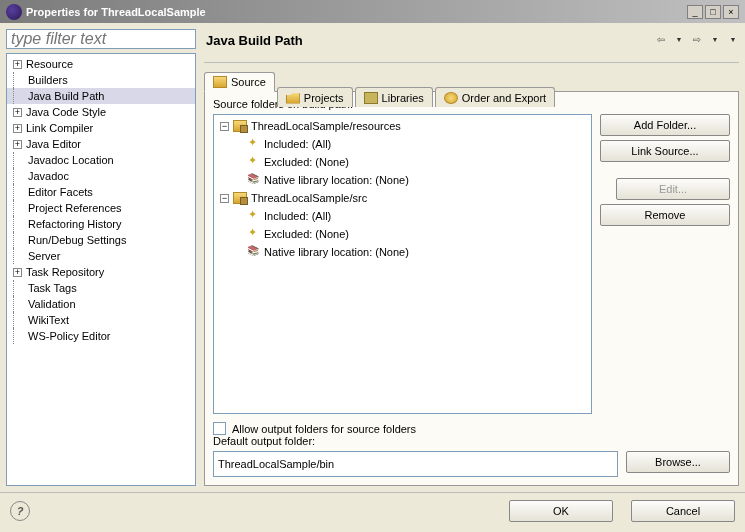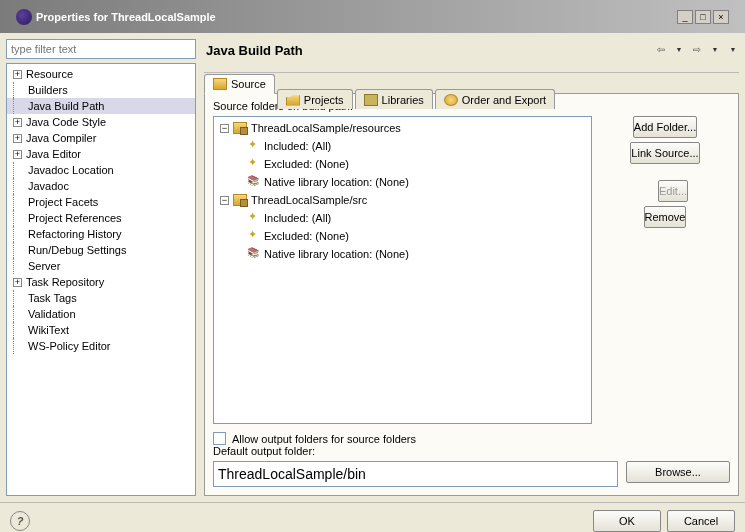--- a/index.html
+++ b/index.html
@@ -7,26 +7,26 @@
     margin: 0;
     font-family: "Tahoma", "Microsoft Sans Serif", sans-serif;
     font-size: 11px;
     background: #ece9d8;
     color: #000;
     width: 745px;
     height: 532px;
     overflow: hidden;
   }
   .titlebar {
-    height: 33px;
+    height: 23px;
     background: linear-gradient(to right, #7b7b7b, #c0c0c0);
     color: #fff;
     display: flex;
     align-items: center;
-    padding: 0 16px;
+    padding: 0 6px;
   }
   .titlebar-icon {
     width: 16px; height: 16px;
     margin-right: 4px;
     background: radial-gradient(circle at 6px 6px, #5a3fa0, #2a1a55);
     border-radius: 50%;
   }
   .titlebar-text { font-weight: bold; flex: 1; }
   .titlebar-btns { display: flex; gap: 2px; }
   .titlebar-btn {
@@ -46,22 +46,23 @@
     width: 190px;
     display: flex;
     flex-direction: column;
   }
   .filter-input {
     width: 100%;
     height: 20px;
     border: 1px solid #7f9db9;
     background: #fff;
     color: #888;
+    font-style: italic;
     padding: 0 4px;
-    font-size: 11px;
+    font-size: 16px;
   }
   .nav-tree {
     flex: 1;
     background: #fff;
     border: 1px solid #7f9db9;
     margin-top: 4px;
     padding: 2px 0;
     overflow: auto;
   }
   .nav-item {
@@ -105,20 +106,21 @@
     position: absolute;
     right: 0; top: 4px;
     display: flex; gap: 6px;
   }
   .hn-btn { width: 12px; height: 12px; display:flex;align-items:center;justify-content:center; }
   .hn-arrow { font-size: 10px; color: #555; }
   .hn-dd { font-size: 7px; color: #333; }
 
   .tabbar {
     display: flex;
+    margin-top: 8px;
     border-bottom: 1px solid #999;
   }
   .tab {
     display: flex;
     align-items: center;
     gap: 4px;
     padding: 3px 8px;
     border: 1px solid #999;
     border-bottom: none;
     margin-right: 2px;
@@ -164,56 +166,56 @@
   }
   .indent-line { width:14px; display:inline-block; }
   .pkg-icon { width:14px;height:12px; background:linear-gradient(#f5d97a,#d9a52e); border:1px solid #b5882a;margin-right:4px;position:relative;}
   .pkg-icon::after{content:"";position:absolute;right:-2px;bottom:-2px;width:6px;height:6px;background:#b58e40;border:1px solid #7a5e20;}
   .attr-icon { width:12px;height:12px;margin-right:4px;display:inline-block;position:relative;}
   .attr-incl::before{content:"✦";color:#c9a52a;font-size:11px;position:absolute;top:-2px;}
   .attr-excl::before{content:"✦";color:#c9a52a;font-size:11px;position:absolute;top:-2px;}
   .attr-native::before{content:"📚";font-size:10px;position:absolute;top:-1px;left:-1px;filter:sepia(60%) hue-rotate(-20deg);}
   .src-text { white-space: nowrap; }
 
-  .side-btns { display:flex; flex-direction:column; gap:4px; width:130px;align-items:center; }
+  .side-btns { display:flex; flex-direction:column; gap:4px; width:130px; }
   .btn {
     height: 22px;
     border: 1px solid #888;
     background: linear-gradient(#fcfcfa,#e5e2d6);
     font-size: 11px;
     cursor: default;
     display:flex;align-items:center;justify-content:center;
     border-radius:2px;
   }
   .btn.disabled { color:#999;margin-left:16px; }
 
   .allow-row { display:flex; align-items:center; gap:6px; margin-top:8px; }
   .checkbox { width:13px;height:13px;border:1px solid #7f9db9;background:#fff; }
   .out-label { margin-top:0; }
   .out-row { display:flex; gap:8px; margin-top:4px; }
   .out-input {
     flex:1; height:20px; border:1px solid #7f9db9; background:#fff;
-    font-size:14px; padding:12px 4px;
+    font-size:11px; padding:12px 4px;
   }
   .out-btn { width:104px; }
 
   .bottom-bar {
     height: 36px;
     border-top: 1px solid #bbb;
     display:flex;
     align-items:center;
     padding: 0 10px;
   }
   .help-icon {
     width:20px;height:20px;border:1px solid #888;border-radius:50%;
     display:flex;align-items:center;justify-content:center;
     color:#555;font-weight:bold;font-style:italic;
   }
   .bottom-spacer{flex:1;}
-  .bottom-btn { width:68px; margin-left:6px; }
+  .bottom-btn { width:104px; margin-left:18px; }
 </style>
 </head>
 <body>
 
 <div class="titlebar">
   <div class="titlebar-icon"></div>
   <div class="titlebar-text">Properties for ThreadLocalSample</div>
   <div class="titlebar-btns">
     <div class="titlebar-btn">_</div>
     <div class="titlebar-btn">□</div>
@@ -236,37 +238,37 @@
       <div class="nav-item selected">
           <span class="nav-dotted"></span>
           <span class="nav-label">Java Build Path</span>
         </div>
       <div class="nav-item">
           <span class="nav-toggle">+</span>
           <span class="nav-label">Java Code Style</span>
         </div>
       <div class="nav-item">
           <span class="nav-toggle">+</span>
-          <span class="nav-label">Java Compiler</span>
+          <span class="nav-label">Link Compiler</span>
         </div>
       <div class="nav-item">
           <span class="nav-toggle">+</span>
           <span class="nav-label">Java Editor</span>
         </div>
       <div class="nav-item">
           <span class="nav-dotted"></span>
           <span class="nav-label">Javadoc Location</span>
         </div>
       <div class="nav-item">
           <span class="nav-dotted"></span>
           <span class="nav-label">Javadoc</span>
         </div>
       <div class="nav-item">
           <span class="nav-dotted"></span>
-          <span class="nav-label">Project Facets</span>
+          <span class="nav-label">Editor Facets</span>
         </div>
       <div class="nav-item">
           <span class="nav-dotted"></span>
           <span class="nav-label">Project References</span>
         </div>
       <div class="nav-item">
           <span class="nav-dotted"></span>
           <span class="nav-label">Refactoring History</span>
         </div>
       <div class="nav-item">

